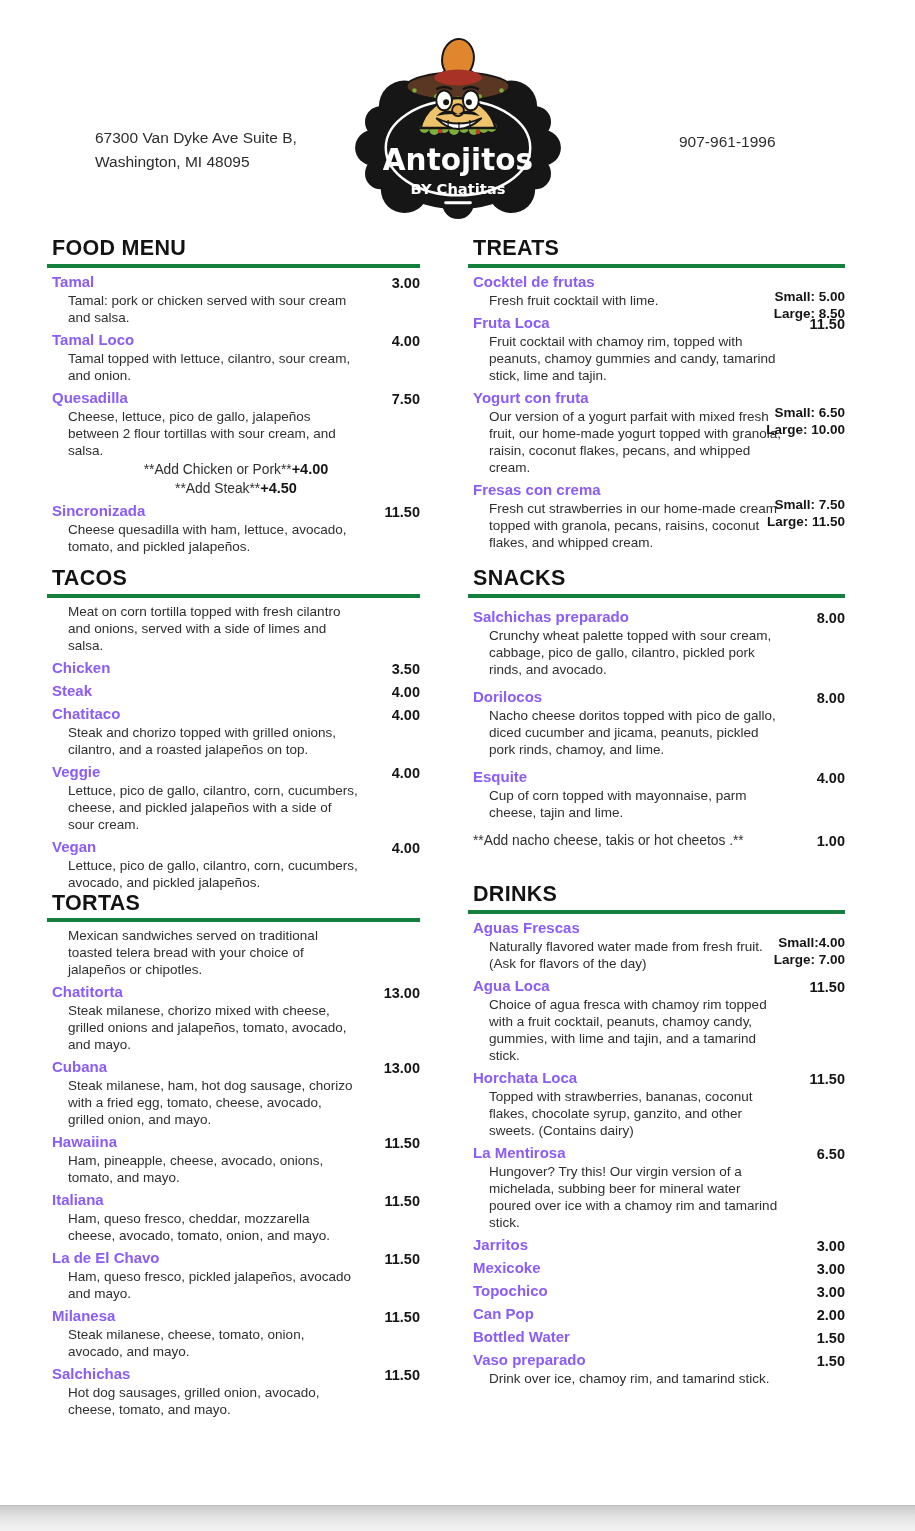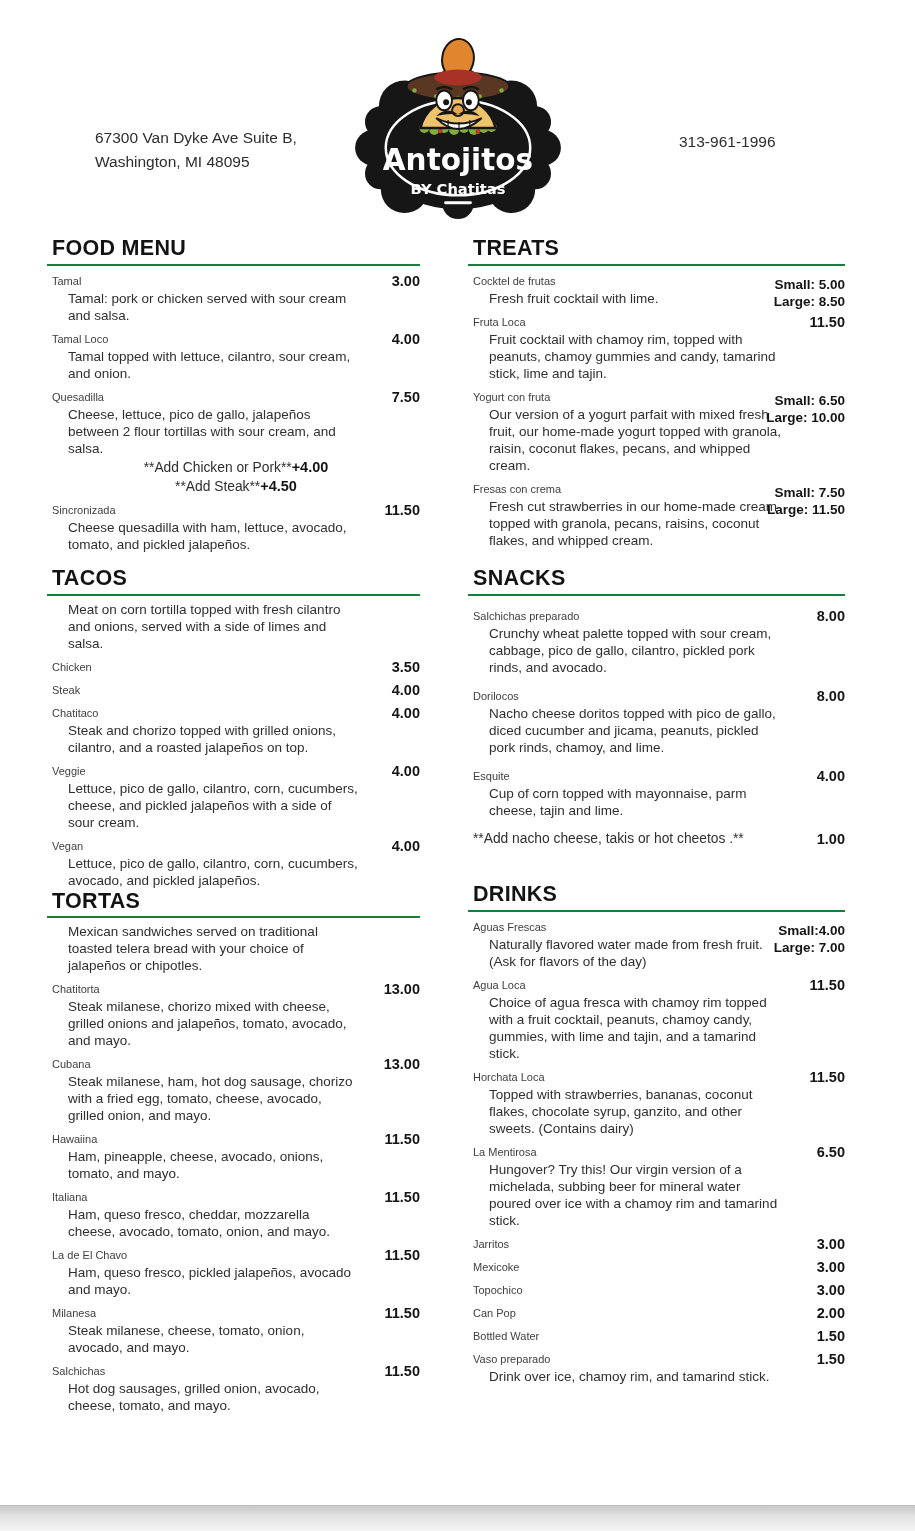--- a/index.html
+++ b/index.html
@@ -12,49 +12,49 @@
   .logo text{font-family:"DejaVu Sans",sans-serif;fill:#ffffff;}
   
   .menu{position:absolute;top:236px;left:47px;width:798px;display:flex;gap:48px;}
   .col{display:block;}
   .col-left{width:373px;}
   .col-right{width:377px;}
   .col .section:nth-child(1){min-height:330px;}
   .col .section:nth-child(2){min-height:316px;}
   .section{display:block;}
   .section-title{font-size:21.5px;line-height:1.15;font-weight:700;letter-spacing:.3px;color:#131313;
-    margin:0 0 5px 0;padding:0 0 3px 5px;border-bottom:2px solid #15803d;}
+    margin:0 0 5px 0;padding:0 0 3px 5px;border-bottom:4px solid #15803d;}
   .intro{margin:2px 0 0 0;}
   .item{position:relative;margin-top:5px;}
   .col-right .section:nth-child(2) .item{margin-top:10px;}
-  .name{display:inline-block;font-weight:400;font-size:11px;line-height:1.2;color:#404040;padding-left:5px;}
+  .name{display:inline-block;font-weight:700;font-size:15px;line-height:1.2;color:#8b5cf6;padding-left:5px;}
   .name.reg{font-weight:400;font-size:13.8px;color:#2f2f2f;}
   .desc{margin:1px 0 0 16px;padding-left:5px;max-width:292px;font-size:13.5px;line-height:1.26;color:#2f2f2f;}
   .price{position:absolute;right:0;top:1px;font-weight:700;font-size:14.5px;line-height:1.25;
          text-align:right;color:#141414;white-space:pre-line;}
-  .price.multi{font-size:13.5px;top:6px;}
+  .price.multi{font-size:13.5px;top:16px;}
   .extra{display:flex;justify-content:center;align-items:baseline;margin-top:2px;}
   .xlabel{padding-left:5px;font-size:13.8px;line-height:1.26;color:#2f2f2f;}
   .price-inline{font-weight:700;font-size:14.5px;color:#141414;}
   
   .page-bottom-edge{position:absolute;left:0;right:0;bottom:0;height:25px;
     background:linear-gradient(180deg,#c9c9c9 0%,#e4e4e4 45%,#f4f4f4 100%);
     border-top:1px solid #bfbfbf;}
 </style>
 </head>
 <body>
 
 <div class="page">
 
   <header>
     <div class="address">
       <div>67300 Van Dyke Ave Suite B,</div>
       <div>Washington, MI 48095</div>
     </div>
-    <div class="phone">313-961-1996</div>
+    <div class="phone">907-961-1996</div>
 
     <svg class="logo" viewBox="0 0 212 190" aria-hidden="true">
 
       <g fill="#161616">
         <ellipse cx="106" cy="116" rx="88" ry="62"></ellipse>
         <circle cx="52" cy="74" r="26"></circle>
           <circle cx="160" cy="74" r="26"></circle>
         <circle cx="20" cy="116" r="18"></circle>
           <circle cx="192" cy="116" r="18"></circle>
         <circle cx="28" cy="90" r="16"></circle>

